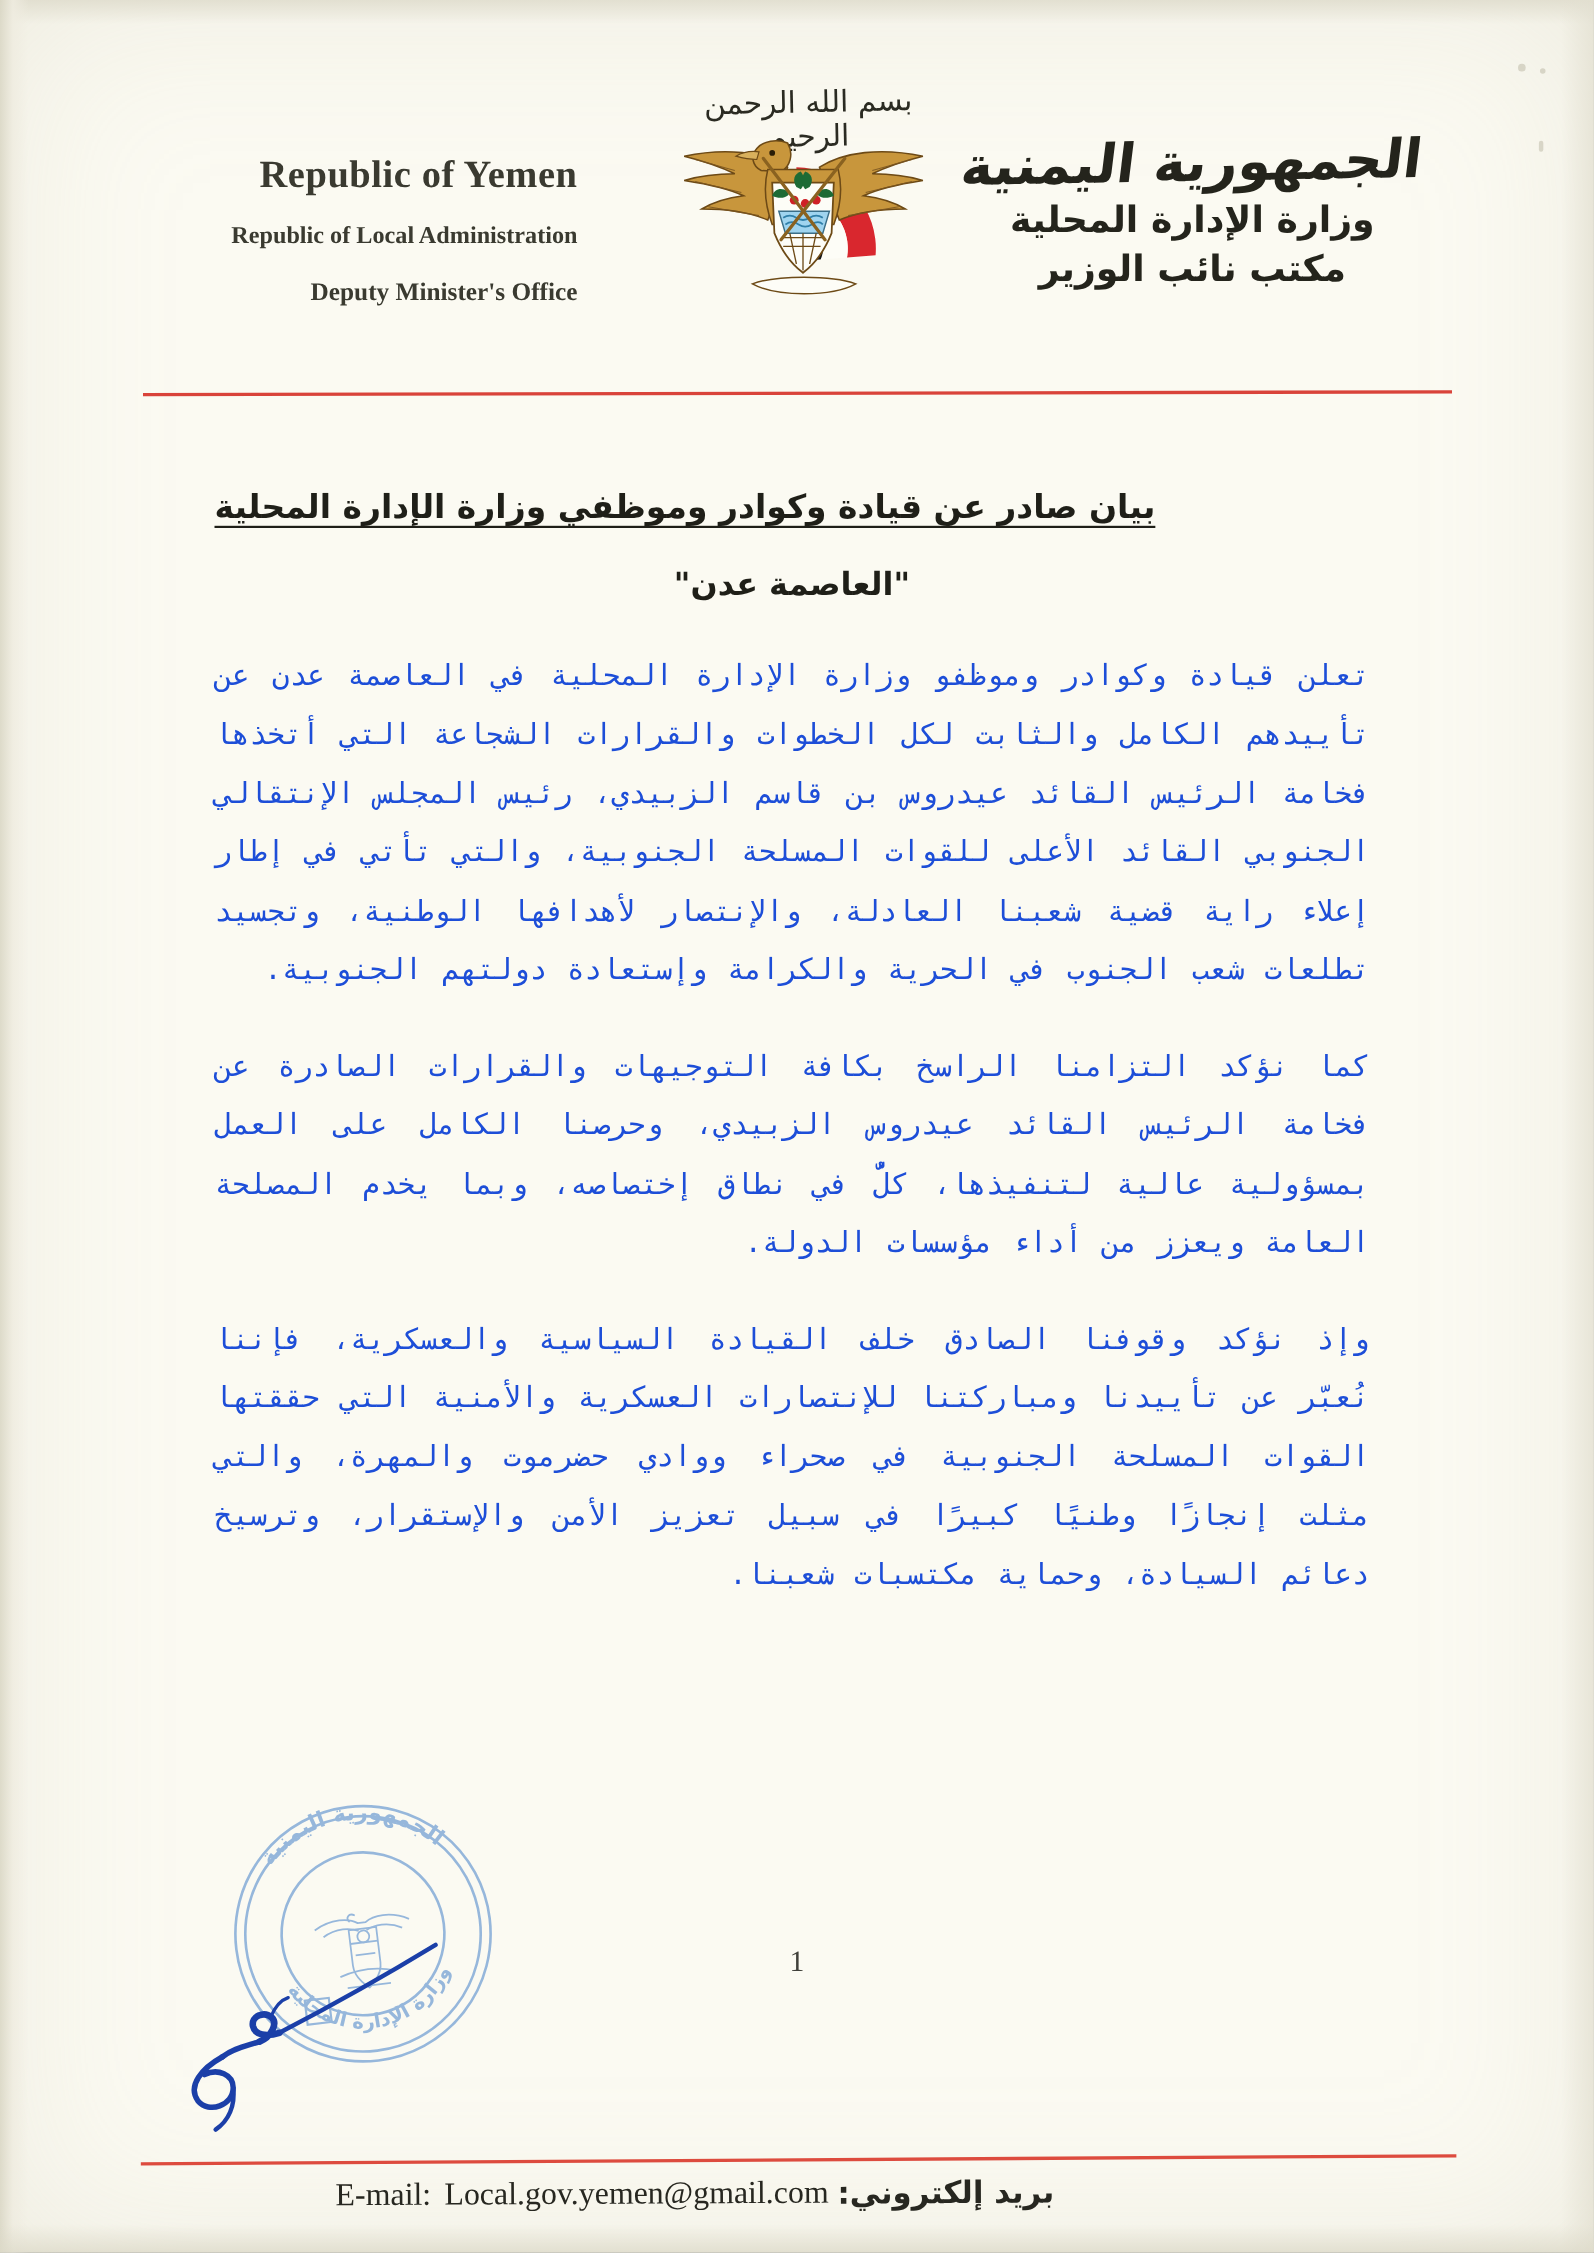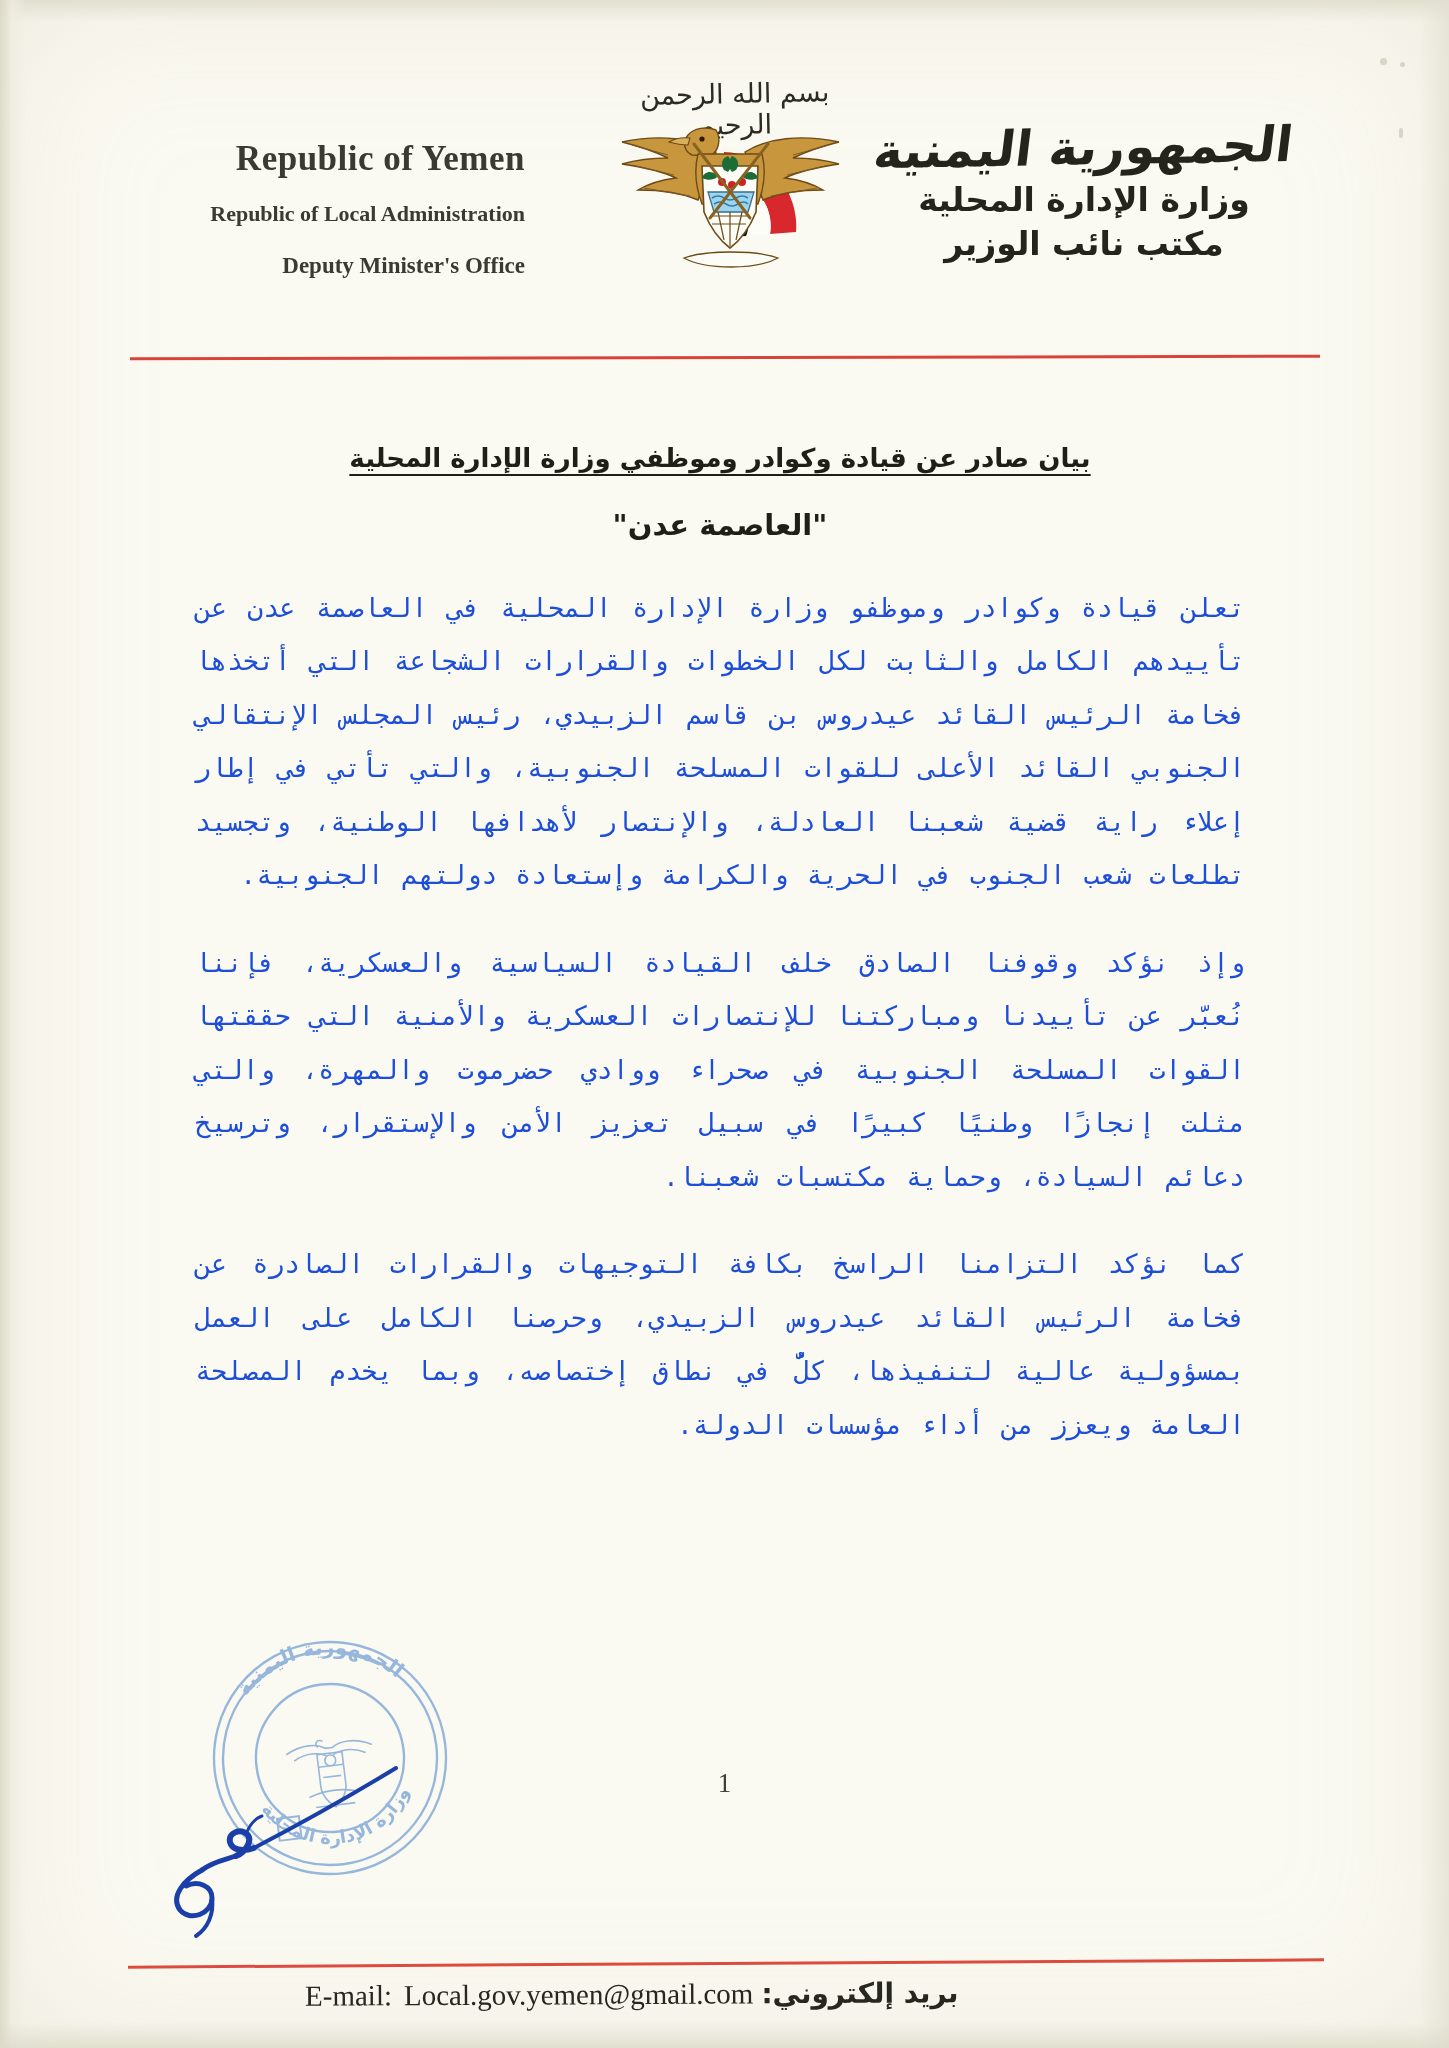--- a/index.html
+++ b/index.html
@@ -142,23 +142,23 @@
 
   
   #doc-body {
     position: absolute;
     left: 195px; top: 440px;
     width: 1050px;
     direction: rtl;
     color: #1f1f18;
   }
   #doc-title {
-    text-align: center;
-    font-family: "DejaVu Sans", sans-serif;
-    font-size: 26px;
+    text-align: left;
+    font-family: "DejaVu Sans", sans-serif;
+    font-size: 30px;
     font-weight: bold;
     letter-spacing: -0.5px;
     line-height: 1.45;
   }
   #doc-title u { text-decoration-thickness: 2.4px; text-underline-offset: 7px; }
   #doc-subtitle {
     text-align: center;
     font-family: "DejaVu Sans", sans-serif;
     font-size: 29px;
     font-weight: bold;
@@ -331,22 +331,22 @@
   <div id="rule-top"></div>
 
   <div id="doc-body">
     <div id="doc-title">
       <u>بيان صادر عن قيادة وكوادر وموظفي وزارة الإدارة المحلية</u>
     </div>
     <div id="doc-subtitle">"العاصمة عدن"</div>
 
     <div id="paragraphs">
       <p class="para">تعلن قيادة وكوادر وموظفو وزارة الإدارة المحلية في العاصمة عدن عن تأييدهم الكامل والثابت لكل الخطوات والقرارات الشجاعة التي أتخذها فخامة الرئيس القائد عيدروس بن قاسم الزبيدي، رئيس المجلس الإنتقالي الجنوبي القائد الأعلى للقوات المسلحة الجنوبية، والتي تأتي في إطار إعلاء راية قضية شعبنا العادلة، والإنتصار لأهدافها الوطنية، وتجسيد تطلعات شعب الجنوب في الحرية والكرامة وإستعادة دولتهم الجنوبية.</p>
+      <p class="para">كما نؤكد التزامنا الراسخ بكافة التوجيهات والقرارات الصادرة عن فخامة الرئيس القائد عيدروس الزبيدي، وحرصنا الكامل على العمل بمسؤولية عالية لتنفيذها، كلٌّ في نطاق إختصاصه، وبما يخدم المصلحة العامة ويعزز من أداء مؤسسات الدولة.</p>
       <p class="para">وإذ نؤكد وقوفنا الصادق خلف القيادة السياسية والعسكرية، فإننا نُعبّر عن تأييدنا ومباركتنا للإنتصارات العسكرية والأمنية التي حققتها القوات المسلحة الجنوبية في صحراء ووادي حضرموت والمهرة، والتي مثلت إنجازًا وطنيًا كبيرًا في سبيل تعزيز الأمن والإستقرار، وترسيخ دعائم السيادة، وحماية مكتسبات شعبنا.</p>
-      <p class="para">كما نؤكد التزامنا الراسخ بكافة التوجيهات والقرارات الصادرة عن فخامة الرئيس القائد عيدروس الزبيدي، وحرصنا الكامل على العمل بمسؤولية عالية لتنفيذها، كلٌّ في نطاق إختصاصه، وبما يخدم المصلحة العامة ويعزز من أداء مؤسسات الدولة.</p>
     </div>
   </div>
 
   <div id="stamp">
     <svg viewBox="0 0 268 268" width="268" height="268" xmlns="http://www.w3.org/2000/svg">
       <defs>
         <path id="arcOuter" d="M 134 134 m -104 0 a 104 104 0 1 1 208 0" fill="none"></path>
         <path id="arcInnerBottom" d="M 134 134 m -86 0 a 86 86 0 1 0 172 0" fill="none"></path>
       </defs>
       <g stroke="#2a6fc4" fill="none" stroke-width="2.4">

